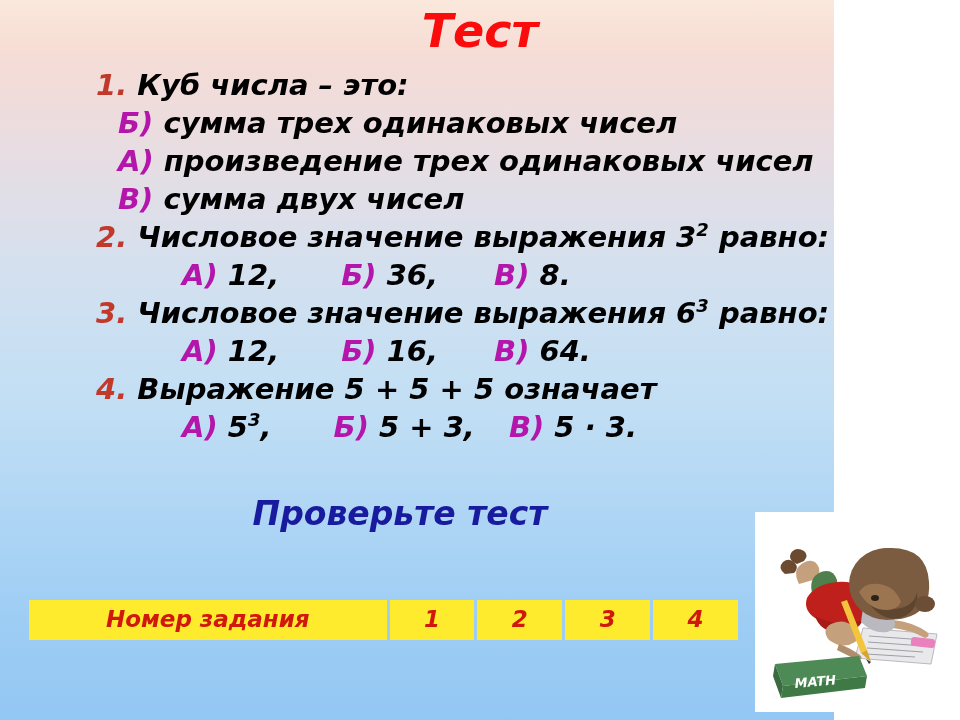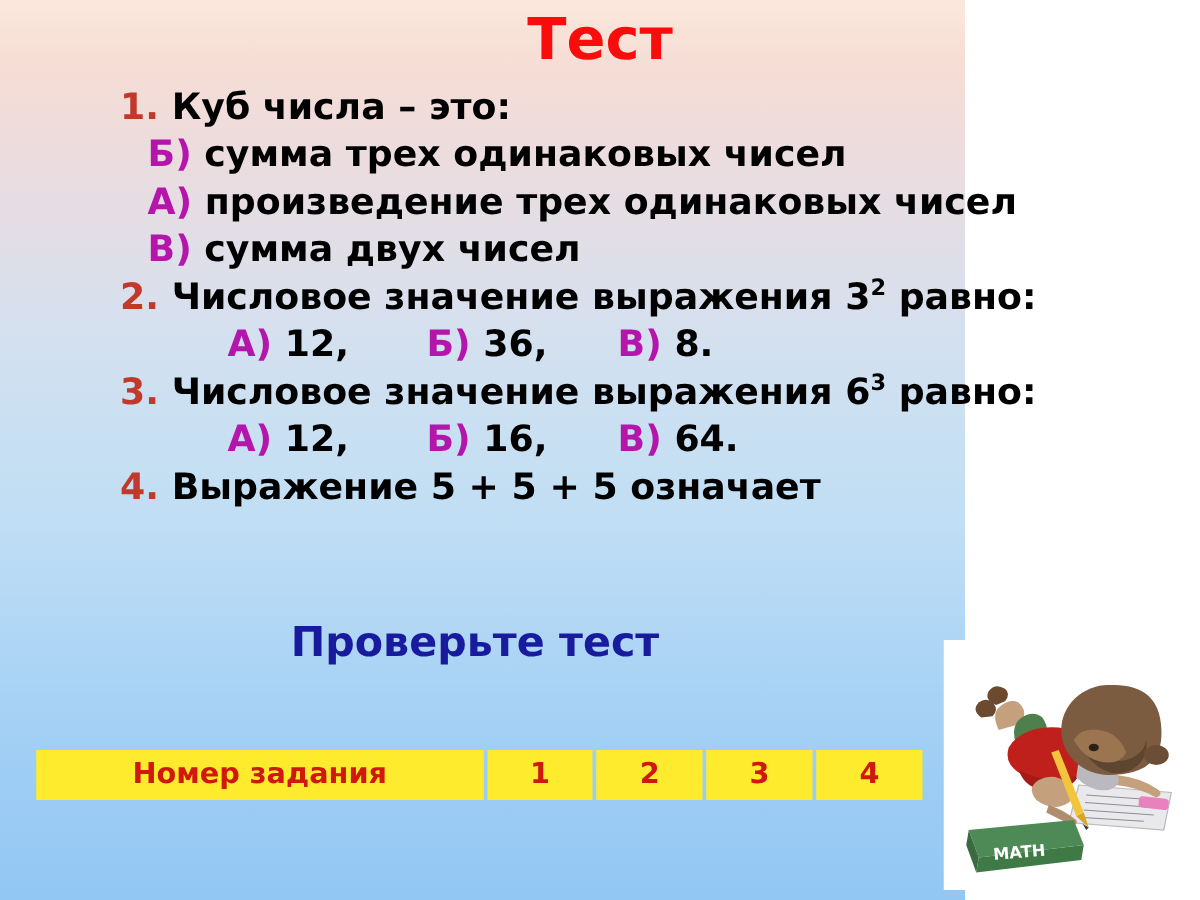--- a/index.html
+++ b/index.html
@@ -9,34 +9,35 @@
   }
   body {
     width: 960px;
     height: 720px;
     overflow: hidden;
     font-family: "DejaVu Sans", "Liberation Sans", sans-serif;
   }
 
   #slide {
     position: relative;
-    width: 772px;
+    width: 834px;
     height: 720px;
     background: linear-gradient(to bottom,
         #fbe8dc 0%,
         #f6ddd5 7%,
         #eddcdd 16%,
         #e2dee6 26%,
         #d6e0ee 36%,
         #cbe0f2 46%,
         #c0def4 58%,
         #aed5f5 72%,
         #9ecdf4 86%,
         #93c7f3 100%);
     box-sizing: border-box;
+    font-style: italic;
   }
 
   
   #title {
     position: absolute;
     top: 8px;
     left: 0;
     width: 960px;
     text-align: center;
     font-family: "DejaVu Sans", "Liberation Sans", sans-serif;
@@ -90,20 +91,21 @@
   #subtitle {
     position: absolute;
     top: 497px;
     left: 0;
     width: 760px;
     text-align: center;
     font-size: 33px;
     font-weight: bold;
     color: #191b9e;
     line-height: 1.0;
+    padding-left: 20px;
   }
 
   
   #answer-table {
     position: absolute;
     top: 597px;
     left: 26px;
     width: 715px;
     border-collapse: separate;
     border-spacing: 3px;
@@ -187,20 +189,26 @@
     <div class="qline indent-ans">
       <span class="opt">А)</span>
       <span>12,</span><span class="sp-a"></span><span class="opt">Б)</span>
       <span>16,</span><span class="sp-b"></span><span class="opt">В)</span>
       <span>64.</span>
     </div>
 
     <div class="qline">
       <span class="qnum">4.</span>
       <span>Выражение 5 + 5 + 5 означает</span>
+    </div>
+    <div class="qline indent-ans">
+      <span class="opt">А)</span>
+      <span>5</span><sup>3</sup><span>,</span><span class="sp-a"></span><span class="opt">Б)</span>
+      <span>5 + 3,</span><span class="sp-b2"></span><span class="opt">В)</span>
+      <span>5 · 3.</span>
     </div>
 
   </div>
 
   <div id="subtitle">Проверьте тест</div>
 
   <table id="answer-table">
     <tbody>
       <tr class="row-head">
         <td class="label-cell">Номер задания</td>

